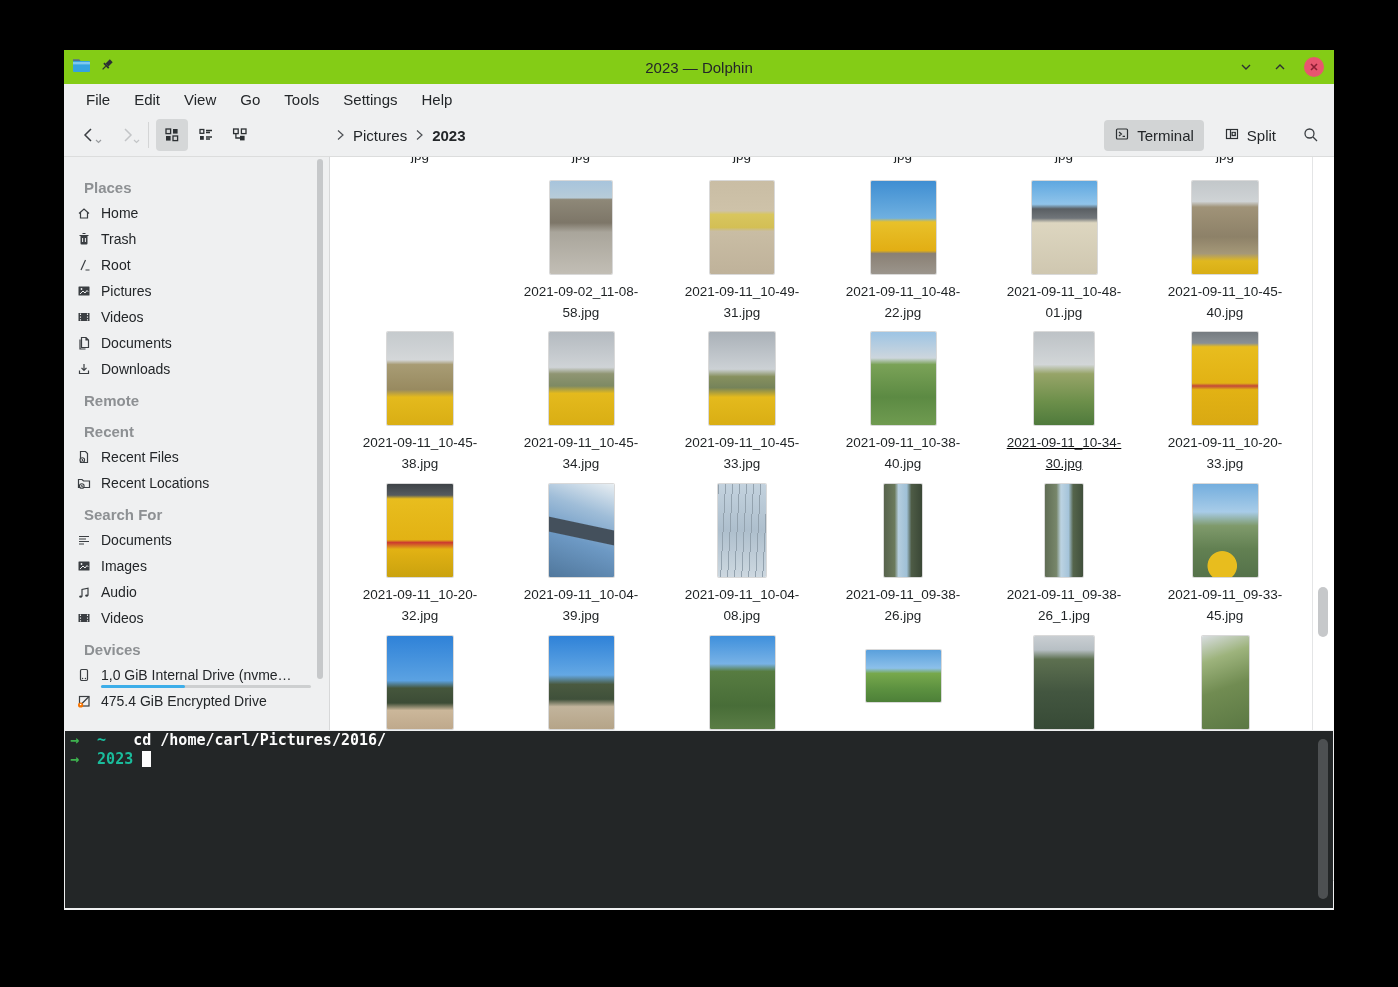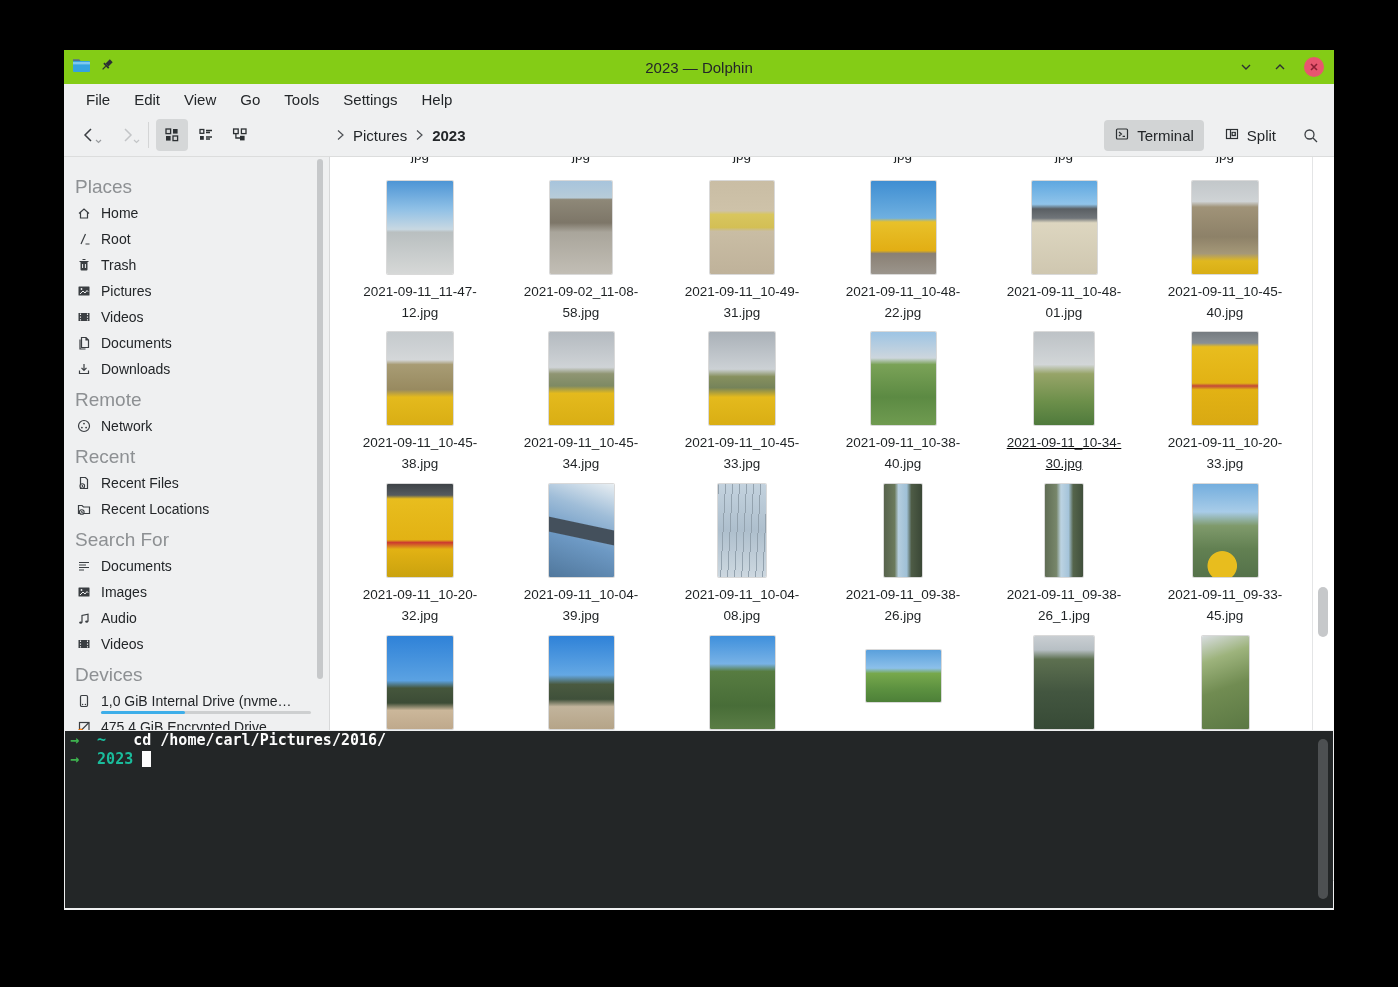--- a/index.html
+++ b/index.html
@@ -22,31 +22,31 @@
   .toolbar{height:43px;display:flex;align-items:center;position:relative;border-bottom:1px solid #dcdddd;box-sizing:border-box;}
   .nav-btn{width:30px;height:30px;display:flex;align-items:center;justify-content:center;position:relative;}
   .nav-sub{position:absolute;right:2px;bottom:2px;}
   .tb-sep{width:1px;height:26px;background:#d4d5d6;margin:0 6px;}
   .view-btn{width:32px;height:32px;display:flex;align-items:center;justify-content:center;border-radius:4px;margin:0 1px;}
   .view-btn.selected{background:#d5d7d8;}
   .breadcrumb{position:absolute;left:272px;display:flex;align-items:center;gap:6px;font-size:15px;color:#232629;}
   .crumb-sep{display:flex;align-items:center;}
   .crumb{padding:2px 2px;}
   .crumb.current{font-weight:bold;}
-  .tb-right{position:absolute;right:8px;display:flex;align-items:flex-end;gap:10px;}
+  .tb-right{position:absolute;right:8px;display:flex;align-items:flex-start;gap:10px;}
   .tb-btn{display:flex;align-items:center;gap:7px;font-size:15px;color:#232629;padding:6px 10px;border-radius:4px;}
   .tb-btn.pressed{background:#d2d4d5;}
   .tb-iconbtn{width:30px;height:30px;display:flex;align-items:center;justify-content:center;}
 
   
   .content{position:absolute;top:107px;bottom:180px;left:0;right:0;display:flex;}
 
   
   .sidebar{width:266px;box-sizing:border-box;border-right:1px solid #d7d8d9;position:relative;overflow:hidden;padding-top:12px;}
-  .sb-header{height:26px;display:flex;align-items:center;padding-left:11px;font-size:19px;color:#8d9093;}
+  .sb-header{height:26px;display:flex;align-items:center;padding-left:20px;font-size:15px;color:#8d9093;font-weight:bold;}
   .sb-section{margin-top:5px;}
   .sb-section:first-child{margin-top:0;}
   .sb-item{height:26px;display:flex;align-items:center;padding-left:12px;gap:9px;position:relative;}
   .sb-item .lbl{font-size:14px;color:#232629;white-space:nowrap;}
   .sb-icon{width:16px;height:16px;flex:0 0 16px;display:flex;align-items:center;justify-content:center;}
   .sb-usage{position:absolute;left:37px;bottom:0;width:210px;height:3px;background:#cdcfd0;border-radius:2px;}
   .sb-usage .fill{height:100%;border-radius:2px;}
   .sb-scroll{position:absolute;right:6px;top:2px;width:6px;height:520px;border-radius:3px;background:#c6c8ca;}
 
   
@@ -260,38 +260,38 @@
             <span class="sb-icon">
               <svg width="16" height="16" viewBox="0 0 16 16">
                 <path d="M3 8.5 L8 4 L13 8.5 M4.5 7.5 V13 H11.5 V7.5" stroke="#3a3e42" stroke-width="1.2" fill="none"></path>
               </svg>
             </span>
             <span class="lbl">Home</span>
           </div>
           <div class="sb-item">
             <span class="sb-icon">
               <svg width="16" height="16" viewBox="0 0 16 16">
-                <path d="M5 13 L9.5 3 M9.5 13 H13.5" stroke="#3a3e42" stroke-width="1.2" fill="none"></path>
-              </svg>
-            </span>
-            <span class="lbl">Root</span>
-          </div>
-          <div class="sb-item">
-            <span class="sb-icon">
-              <svg width="16" height="16" viewBox="0 0 16 16">
                 <path d="M6.5 2.5 H9.5 M3.5 4.5 H12.5" stroke="#3a3e42" stroke-width="1.2" fill="none"></path>
                 <rect x="4.5" y="4.5" width="7" height="9" rx="1" fill="#3a3e42"></rect>
                 <path d="M6.6 7 V11 M9.4 7 V11" stroke="#eff0f1" stroke-width="1"></path>
               </svg>
             </span>
             <span class="lbl">Trash</span>
           </div>
           <div class="sb-item">
             <span class="sb-icon">
               <svg width="16" height="16" viewBox="0 0 16 16">
+                <path d="M5 13 L9.5 3 M9.5 13 H13.5" stroke="#3a3e42" stroke-width="1.2" fill="none"></path>
+              </svg>
+            </span>
+            <span class="lbl">Root</span>
+          </div>
+          <div class="sb-item">
+            <span class="sb-icon">
+              <svg width="16" height="16" viewBox="0 0 16 16">
                 <rect x="2.5" y="3.5" width="11" height="9" rx="0.5" fill="#3a3e42"></rect>
                 <path d="M4 11 L7 8 L9 10 L11 7.5 L12.2 8.8" stroke="#eff0f1" stroke-width="1" fill="none"></path>
                 <circle cx="5.5" cy="6" r="0.9" fill="#eff0f1"></circle>
               </svg>
             </span>
             <span class="lbl">Pictures</span>
           </div>
           <div class="sb-item">
             <span class="sb-icon">
               <svg width="16" height="16" viewBox="0 0 16 16">
@@ -315,31 +315,20 @@
               <svg width="16" height="16" viewBox="0 0 16 16">
                 <path d="M8 3 V9 M5.5 6.8 L8 9.3 L10.5 6.8" stroke="#3a3e42" stroke-width="1.2" fill="none"></path>
                 <path d="M3.5 9.5 V12.5 H12.5 V9.5" stroke="#3a3e42" stroke-width="1.2" fill="none"></path>
               </svg>
             </span>
             <span class="lbl">Downloads</span>
           </div>
         </div>
         <div class="sb-section">
           <div class="sb-header">Remote</div>
-          <div class="sb-item">
-            <span class="sb-icon">
-              <svg width="16" height="16" viewBox="0 0 16 16">
-                <circle cx="8" cy="8" r="5.5" stroke="#3a3e42" stroke-width="1.2" fill="none"></circle>
-                <circle cx="8" cy="5.6" r="0.9" fill="#3a3e42"></circle>
-                <circle cx="5.9" cy="9.6" r="0.9" fill="#3a3e42"></circle>
-                <circle cx="10.1" cy="9.6" r="0.9" fill="#3a3e42"></circle>
-              </svg>
-            </span>
-            <span class="lbl">Network</span>
-          </div>
         </div>
         <div class="sb-section">
           <div class="sb-header">Recent</div>
           <div class="sb-item">
             <span class="sb-icon">
               <svg width="16" height="16" viewBox="0 0 16 16">
                 <path d="M4.5 2.5 H9.5 L11.5 4.5 V13.5 H4.5 Z" stroke="#3a3e42" stroke-width="1.2" fill="none"></path>
                 <circle cx="6.3" cy="11" r="2.3" fill="#eff0f1" stroke="#3a3e42" stroke-width="1.1"></circle>
                 <path d="M6.3 10 V11.2 L7.2 11.6" stroke="#3a3e42" stroke-width="1.2" fill="none"></path>
               </svg>
@@ -425,27 +414,20 @@
           </div>
         </div>
       </div>
     <div class="mainview" id="mainview">
         <div class="partial-label" style="left: 10px; top: -10px;">jpg</div>
         <div class="partial-label" style="left: 171px; top: -10px;">jpg</div>
         <div class="partial-label" style="left: 332px; top: -10px;">jpg</div>
         <div class="partial-label" style="left: 493px; top: -10px;">jpg</div>
         <div class="partial-label" style="left: 654px; top: -10px;">jpg</div>
         <div class="partial-label" style="left: 815px; top: -10px;">jpg</div>
-        <div class="filecell" style="left: 10px; top: 24px;">
-          <div class="thumb t-plaza" style="width: 66px; height: 93px;"></div>
-          <div class="fname">
-            <div>2021-09-11_11-47-</div>
-            <div>12.jpg</div>
-          </div>
-        </div>
         <div class="filecell" style="left: 171px; top: 24px;">
           <div class="thumb t-street" style="width: 62px; height: 93px;"></div>
           <div class="fname">
             <div>2021-09-02_11-08-</div>
             <div>58.jpg</div>
           </div>
         </div>
         <div class="filecell" style="left: 332px; top: 24px;">
           <div class="thumb t-stone-sign" style="width: 64px; height: 93px;"></div>
           <div class="fname">

